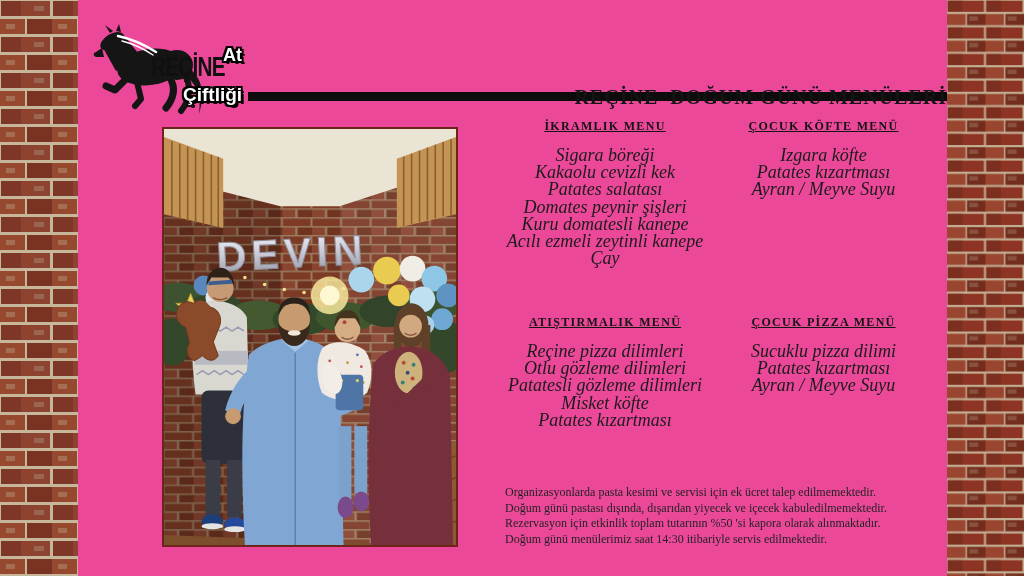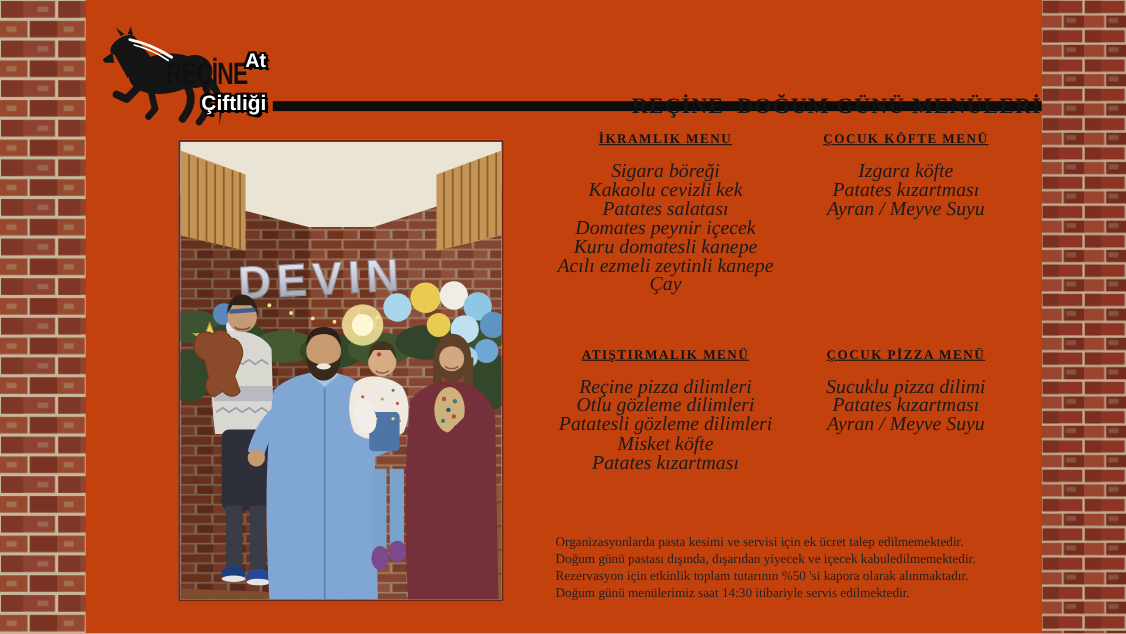--- a/index.html
+++ b/index.html
@@ -1,16 +1,16 @@
 <!DOCTYPE html>
 <html><head>
 <meta charset="utf-8">
 <style>
   html,body{margin:0;padding:0;background:#e9e9e9;}
-  .page{position:relative;width:1024px;height:576px;background:#c2410c;overflow:hidden;
+  .page{position:relative;width:1024px;height:576px;background:#ec4899;overflow:hidden;
         font-family:"Liberation Serif",serif;}
   
   .brick-strip{position:absolute;top:0;height:576px;}
   .brick-strip.left{left:0;width:78px;}
   .brick-strip.right{left:947px;width:77px;}
   
   .logo-horse{position:absolute;left:88px;top:24px;width:122px;height:96px;}
   .brand-word{position:absolute;left:151px;top:51px;font-family:"Liberation Sans",sans-serif;
       font-weight:bold;font-size:28px;color:#101010;letter-spacing:-1px;
       transform:scaleX(.74);transform-origin:left top;white-space:nowrap;}
@@ -269,21 +269,21 @@
       </g>
     </svg>
   </div>
 
   <div class="menu-section m0">
     <div class="menu-title">İKRAMLIK MENU</div>
     <div>
         <div class="menu-item">Sigara böreği</div>
         <div class="menu-item">Kakaolu cevizli kek</div>
         <div class="menu-item">Patates salatası</div>
-        <div class="menu-item">Domates peynir içecek</div>
+        <div class="menu-item">Domates peynir şişleri</div>
         <div class="menu-item">Kuru domatesli kanepe</div>
         <div class="menu-item">Acılı ezmeli zeytinli kanepe</div>
         <div class="menu-item">Çay</div>
       </div>
   </div>
   <div class="menu-section m1">
     <div class="menu-title">ÇOCUK KÖFTE MENÜ</div>
     <div>
         <div class="menu-item">Izgara köfte</div>
         <div class="menu-item">Patates kızartması</div>

